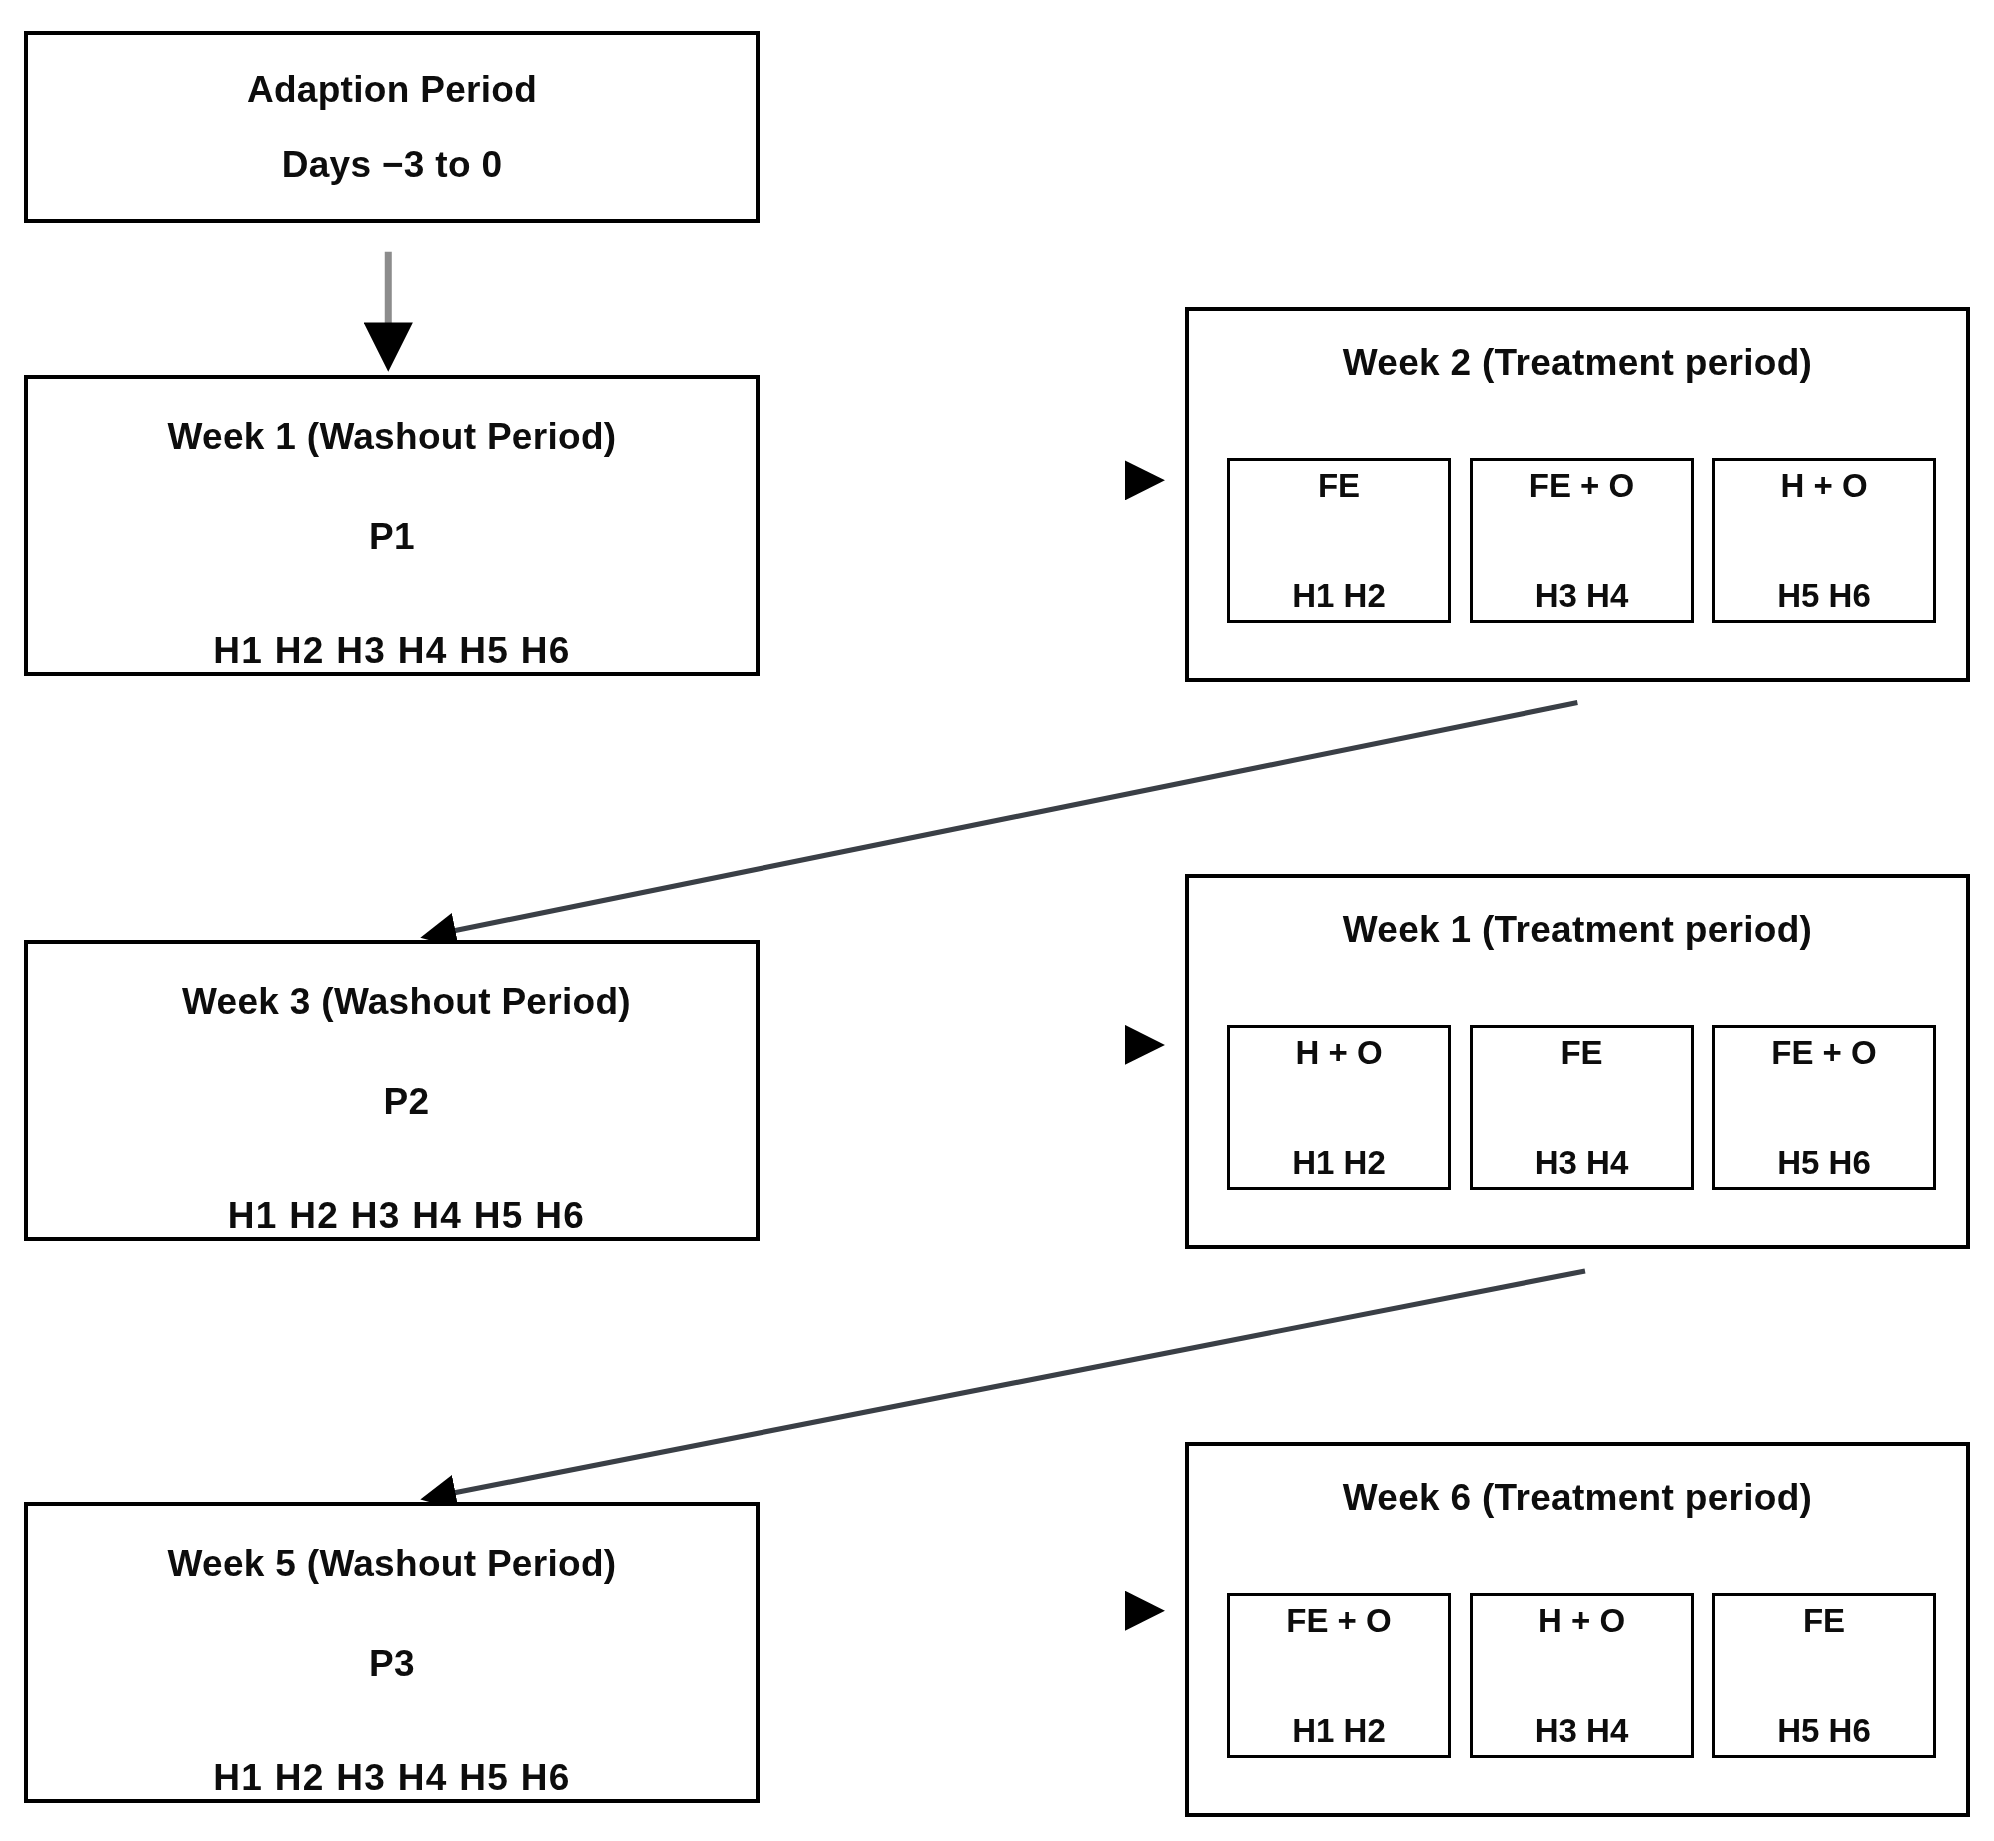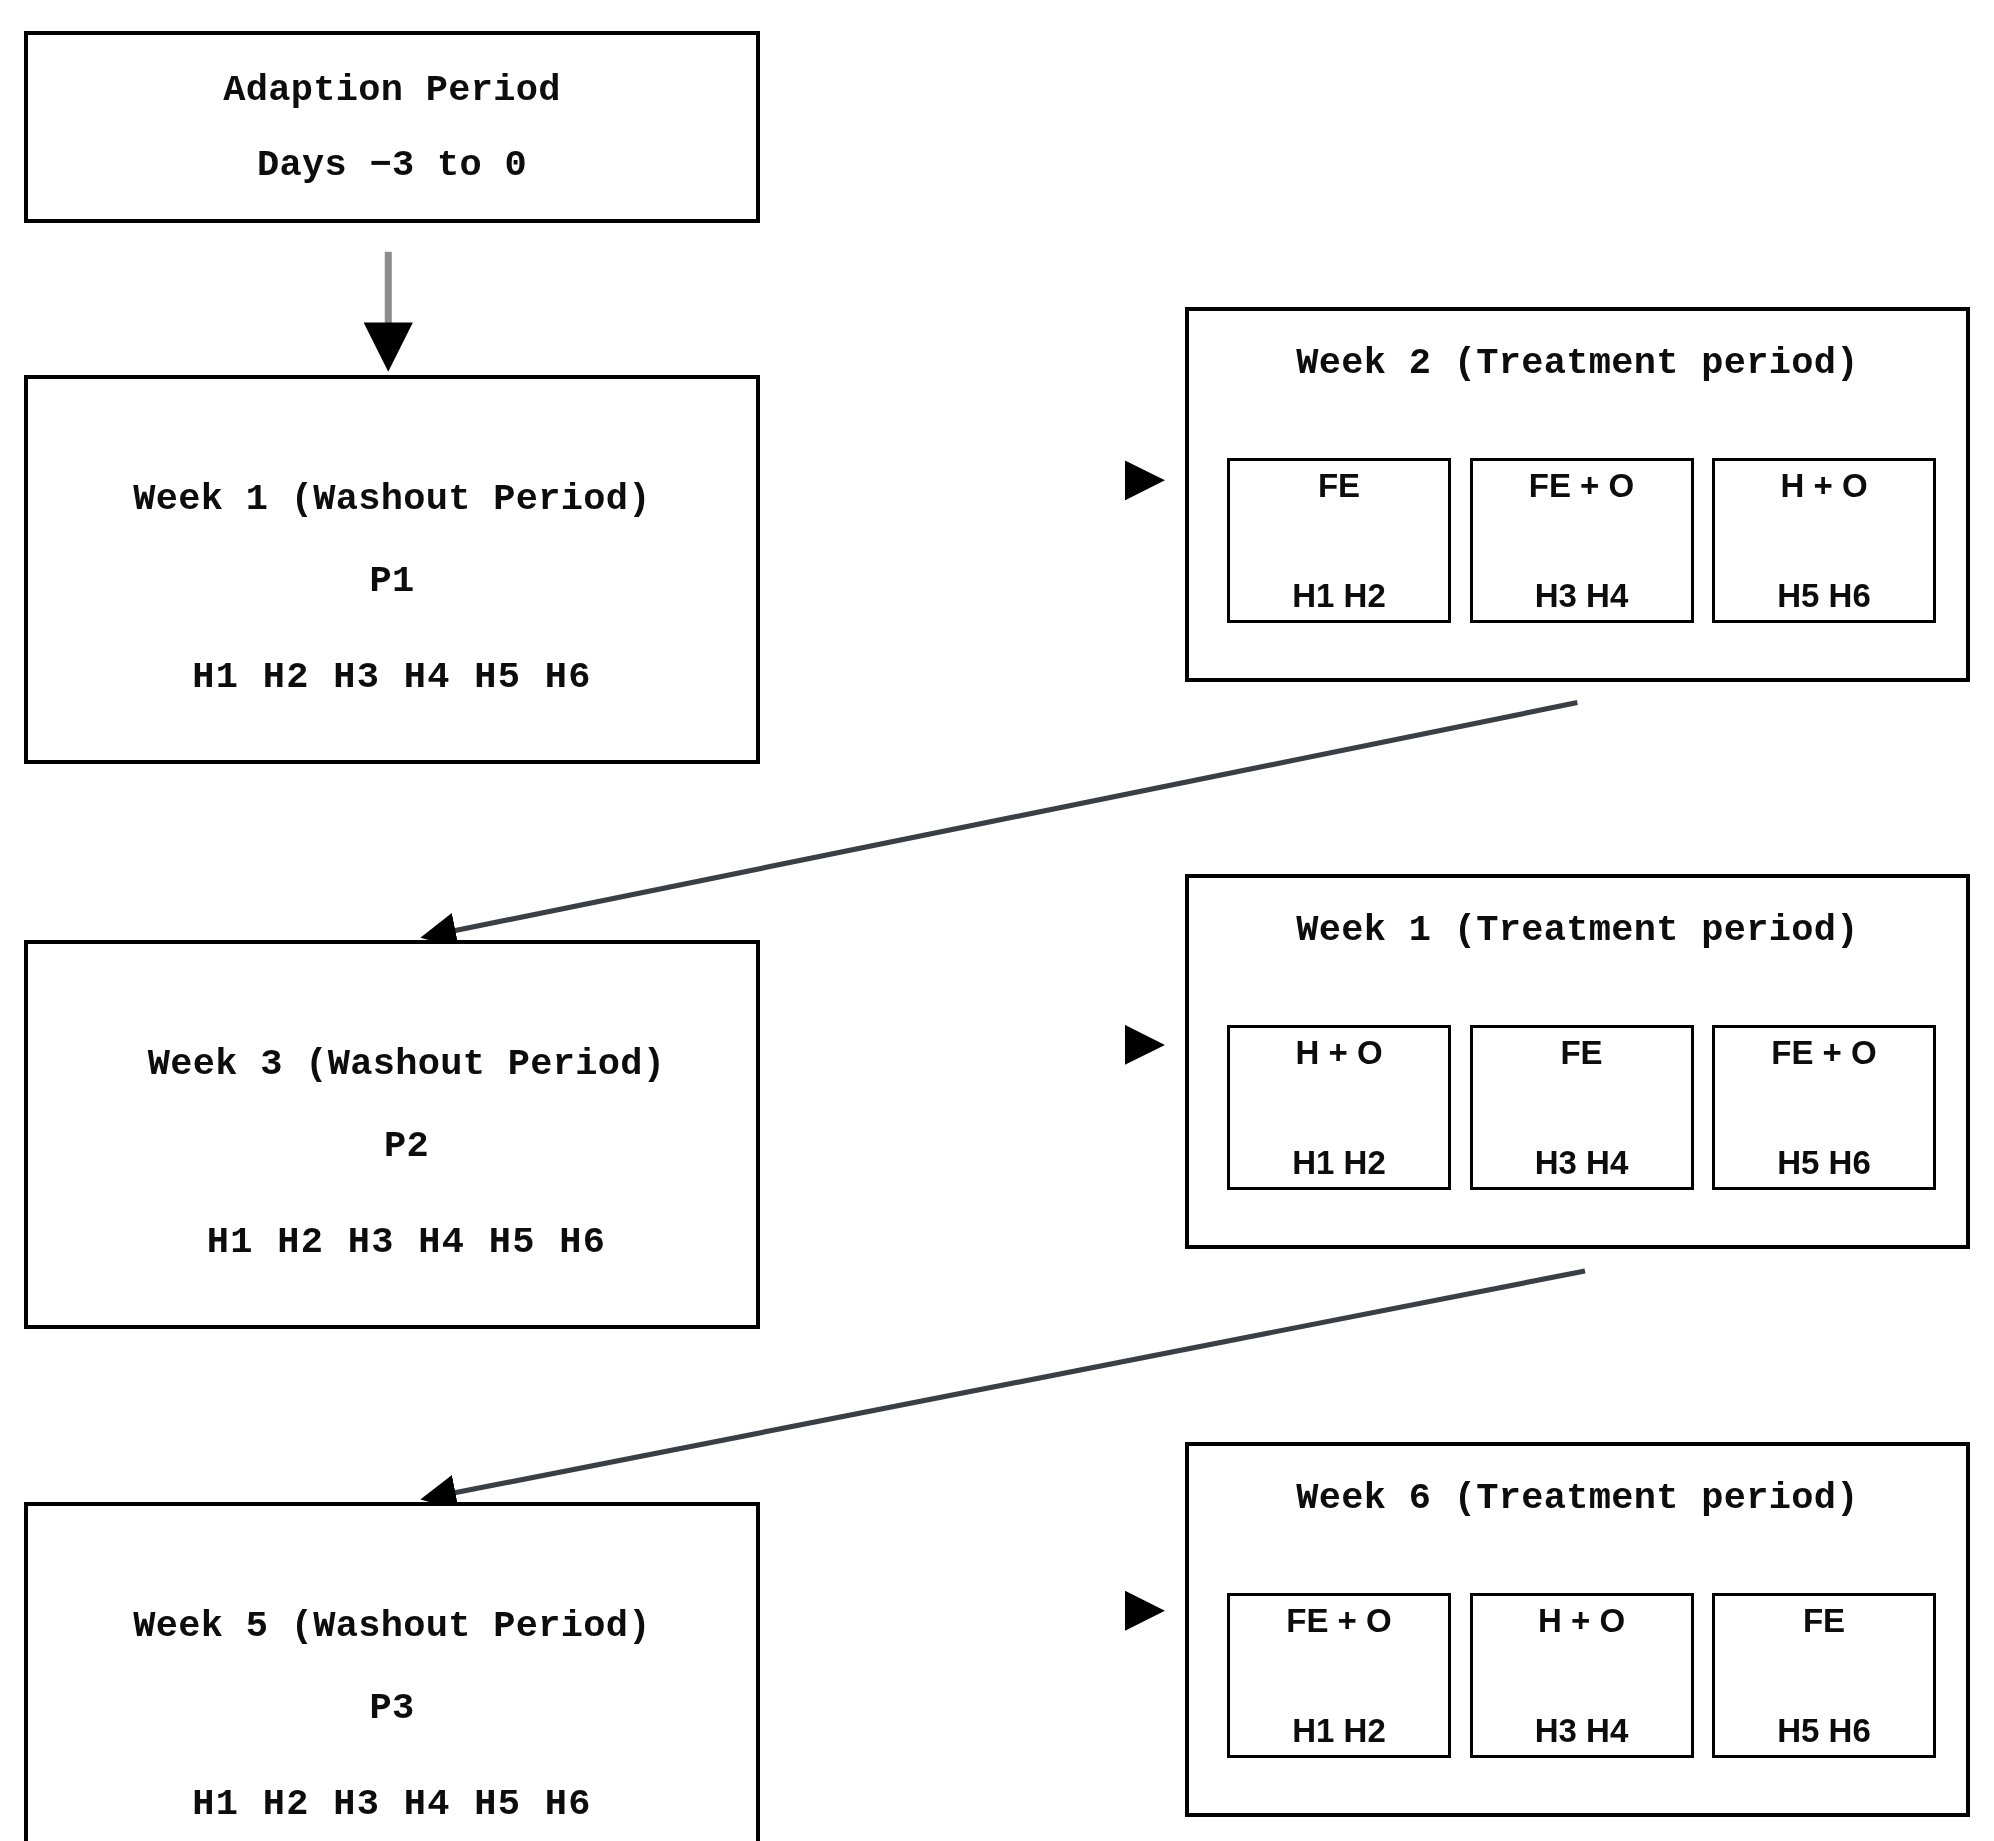--- a/index.html
+++ b/index.html
@@ -27,30 +27,29 @@
     align-items: center;
     justify-content: center;
   }
 
   .box-line {
     color: #0d0d0d;
     font-weight: bold;
     text-align: center;
     white-space: nowrap;
     letter-spacing: 0.3px;
-    font-family: Liberation Mono, monospace;
   }
 
   
   .adaption-box { left: 24px; top: 31px; width: 736px; height: 192px; }
   .adaption-box .title  { font-size: 37px; margin-bottom: 33px; }
   .adaption-box .sub    { font-size: 37px; }
 
   
-  .washout-box { left: 24px; width: 736px; height: 389px; justify-content: center; padding-top: 37px; }
+  .washout-box { left: 24px; width: 736px; height: 301px; justify-content: space-between; padding-top: 37px; }
   .washout-box .w-title { font-size: 37px; }
   .washout-box .w-pid   { font-size: 37px; margin-top: 40px; }
   .washout-box .w-ids   { font-size: 37px; margin-top: 54px; letter-spacing: 1.3px; }
 
   .washout-1 { top: 375px; }
   .washout-3 { top: 940px; padding-left: 29px; }
   .washout-5 { top: 1502px; }
 
   
   .treatment-box {

